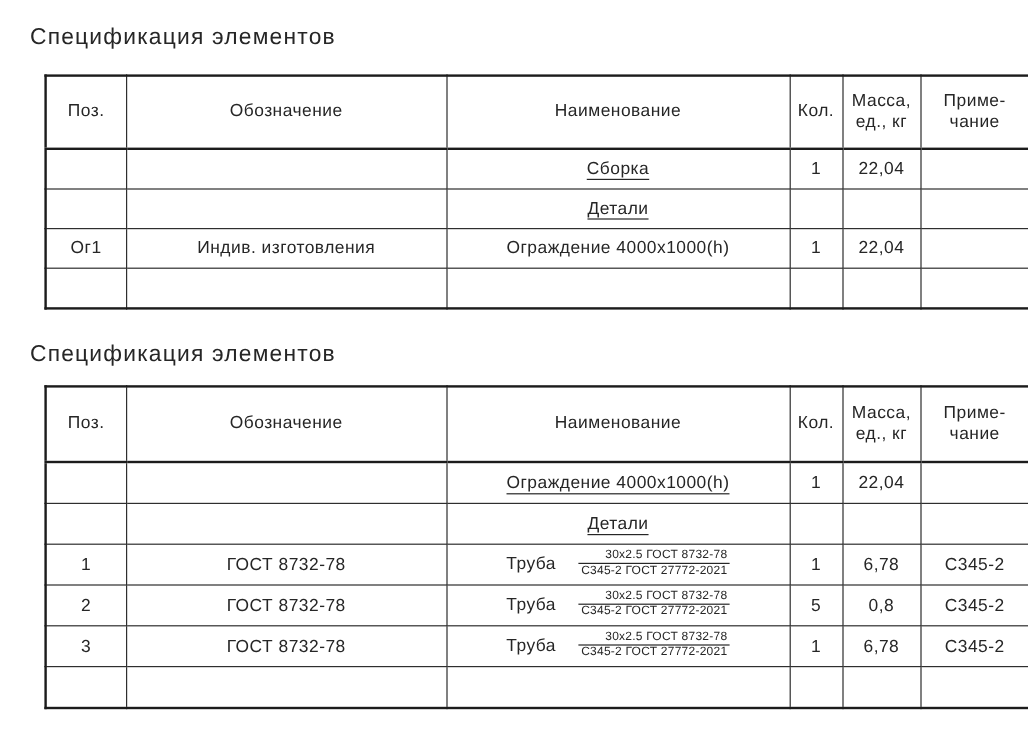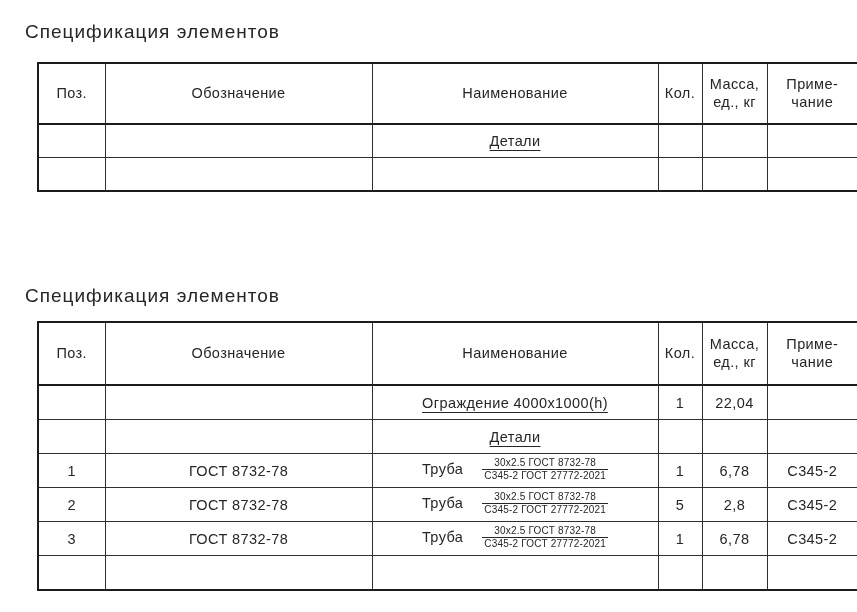--- a/index.html
+++ b/index.html
@@ -67,21 +67,21 @@
     text-underline-offset: 4px;
     text-decoration-thickness: 1px;
   }
   .frac {
     display: inline-flex;
     flex-direction: column;
     vertical-align: middle;
     font-size: 10px;
     letter-spacing: 0.2px;
     line-height: 1.2;
-    text-align: center;
+    text-align: right;
     margin-left: 19px;
     position: relative;
     top: -1px;
   }
   .frac .num {
     border-bottom: 1px solid #262626;
     padding: 0 2px;
   }
   .frac .den {
     padding: 0 2px;
@@ -108,23 +108,39 @@
       <th>Наименование</th>
       <th>Кол.</th>
       <th><span>Масса,</span><br><span>ед., кг</span></th>
       <th><span>Приме-</span><br><span>чание</span></th>
     </tr>
   </thead>
   <tbody>
     <tr>
       <td></td>
       <td></td>
+      <td><span class="u">Сборка</span></td>
+      <td>1</td>
+      <td>22,04</td>
+      <td></td>
+    </tr>
+    <tr>
+      <td></td>
+      <td></td>
       <td><span class="u">Детали</span></td>
       <td></td>
       <td></td>
+      <td></td>
+    </tr>
+    <tr>
+      <td>Ог1</td>
+      <td>Индив. изготовления</td>
+      <td class="left">Ограждение 4000х1000(h)</td>
+      <td>1</td>
+      <td>22,04</td>
       <td></td>
     </tr>
     <tr>
       <td></td>
       <td></td>
       <td></td>
       <td></td>
       <td></td>
       <td></td>
     </tr>
@@ -185,21 +201,21 @@
     <tr>
       <td>2</td>
       <td>ГОСТ 8732-78</td>
       <td class="left">
         <span>Труба</span><span class="frac">
             <span class="num">30х2.5 ГОСТ 8732-78</span>
             <span class="den">С345-2 ГОСТ 27772-2021</span>
           </span>
       </td>
       <td>5</td>
-      <td>2,8</td>
+      <td>0,8</td>
       <td>С345-2</td>
     </tr>
     <tr>
       <td>3</td>
       <td>ГОСТ 8732-78</td>
       <td class="left">
         <span>Труба</span><span class="frac">
             <span class="num">30х2.5 ГОСТ 8732-78</span>
             <span class="den">С345-2 ГОСТ 27772-2021</span>
           </span>

